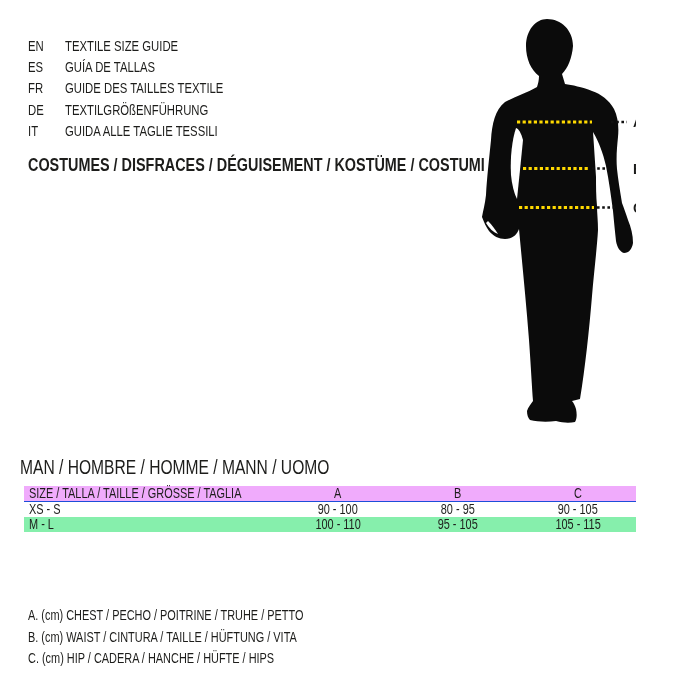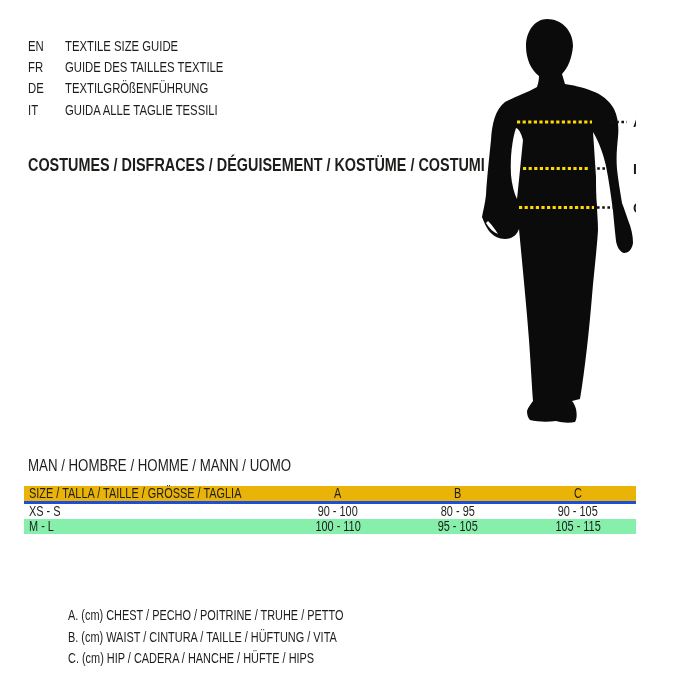--- a/index.html
+++ b/index.html
@@ -11,42 +11,46 @@
   .cxc { display:inline-block; transform:scaleX(0.78); transform-origin:50% 50%; white-space:nowrap; }
 
   .lang-list { position:absolute; left:28px; top:35px; }
   .lang-row  { display:flex; height:21.3px; align-items:center; font-size:14.5px; }
   .lang-code { width:37px; flex:none; }
 
   .category-title { position:absolute; left:28px; top:155px; font-size:18px; font-weight:bold; }
 
   .figure-svg { position:absolute; left:470px; top:10px; }
 
-  .section-title { position:absolute; left:28px; top:456px; font-size:17px; }
+  .section-title { position:absolute; left:20px; top:456px; font-size:20px; }
 
   .size-table { position:absolute; left:24px; top:486px; width:652px; font-size:14px; }
   .t-row  { display:flex; height:15px; line-height:15px; align-items:center; }
-  .t-head { background:#eab308; border-bottom:3px solid #1d4ed8; }
+  .t-head { background:#f0abfc; border-bottom:1px solid #1d4ed8; }
   .row-alt { background:#86efac; }
   .c-size { width:254px; padding-left:5px; box-sizing:border-box; overflow:visible; }
   .c-val  { width:120px; text-align:center; }
   .c-fill { width:38px; }
 
-  .legend { position:absolute; left:28px; top:604px; font-size:14px;margin-left:40px; }
+  .legend { position:absolute; left:28px; top:604px; font-size:14px; }
   .legend-row { height:21.7px; display:flex; align-items:center; }
 </style>
 </head>
 <body>
 
 <div class="canvas">
 
   <div class="lang-list">
     <div class="lang-row">
       <span class="lang-code"><span class="cx">EN</span></span>
       <span class="cx">TEXTILE SIZE GUIDE</span>
+    </div>
+    <div class="lang-row">
+      <span class="lang-code"><span class="cx">ES</span></span>
+      <span class="cx">GUÍA DE TALLAS</span>
     </div>
     <div class="lang-row">
       <span class="lang-code"><span class="cx">FR</span></span>
       <span class="cx">GUIDE DES TAILLES TEXTILE</span>
     </div>
     <div class="lang-row">
       <span class="lang-code"><span class="cx">DE</span></span>
       <span class="cx">TEXTILGRÖßENFÜHRUNG</span>
     </div>
     <div class="lang-row">

